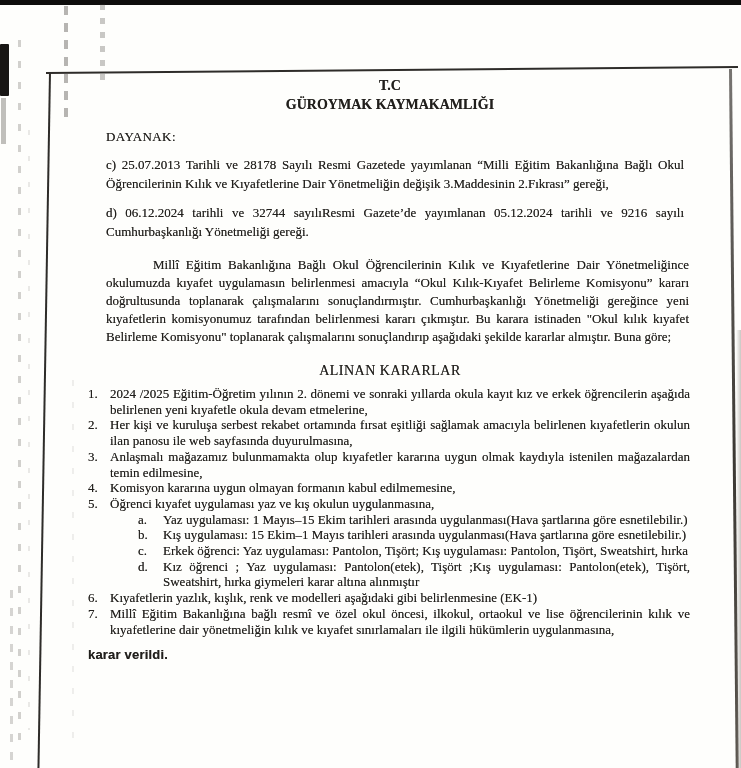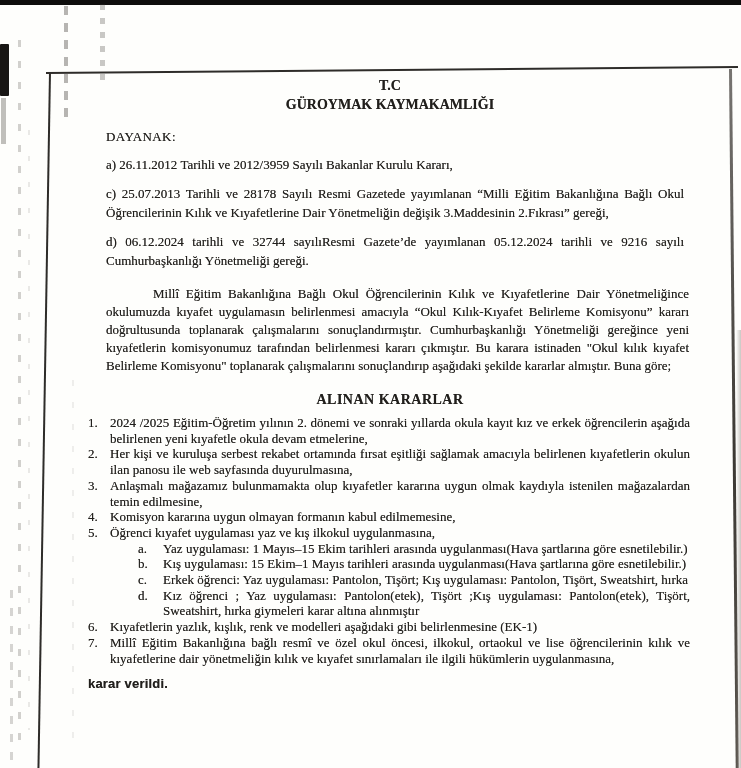--- a/index.html
+++ b/index.html
@@ -40,21 +40,21 @@
               background:linear-gradient(to left,#9d9992,rgba(157,153,146,0));}
   
   .content{position:absolute;left:88px;top:74px;width:604px;}
   .ink{text-shadow:0 0 .35px rgba(20,18,15,.6);}
   .doc-header{text-align:center;font-weight:bold;line-height:18.5px;font-size:14px;padding-top:3px;}
   .doc-header .h-sub{font-size:13.5px;}
   .dayanak-label{margin:15px 0 0 18px;font-size:13px;letter-spacing:.4px;}
   .ref{margin:10px 0 0 18px;width:578px;font-size:13px;line-height:19px;text-align:justify;}
   .intro{margin:15px 0 0 18px;width:583px;font-size:13px;line-height:18px;
          text-align:justify;text-indent:47px;}
-  .decisions-title{margin-top:17px;text-align:center;font-weight:bold;font-size:14px;letter-spacing:.5px;}
+  .decisions-title{margin-top:17px;text-align:center;font-weight:normal;font-size:14px;letter-spacing:.5px;}
   .dec-list{margin-top:7px;font-size:13px;line-height:15.7px;}
   .dec-row{display:flex;}
   .dec-num{flex:0 0 22px;}
   .dec-txt{flex:1;text-align:justify;padding-right:2px;}
   .sub-row{display:flex;margin-left:50px;}
   .sub-letter{flex:0 0 25px;}
   .sub-txt{flex:1;text-align:justify;padding-right:2px;}
   .closing{margin-top:10px;font-weight:bold;font-size:13px;letter-spacing:.2px;
            font-family:"Liberation Sans","DejaVu Sans",sans-serif;}
 </style>
@@ -80,21 +80,20 @@
 
   <div class="content ink">
 
     <div class="doc-header">
       <div>T.C</div>
       <div>GÜROYMAK KAYMAKAMLIĞI</div>
     </div>
 
     <div class="dayanak-label">DAYANAK:</div>
 
-    <p class="ref">a) 26.11.2012 Tarihli ve 2012/3959 Sayılı Bakanlar Kurulu Kararı,</p>
     <p class="ref">c) 25.07.2013 Tarihli ve 28178 Sayılı Resmi Gazetede yayımlanan “Milli Eğitim Bakanlığına Bağlı Okul Öğrencilerinin Kılık ve Kıyafetlerine Dair Yönetmeliğin değişik 3.Maddesinin 2.Fıkrası” gereği,</p>
     <p class="ref">d) 06.12.2024 tarihli ve 32744 sayılıResmi Gazete’de yayımlanan 05.12.2024 tarihli ve 9216 sayılı Cumhurbaşkanlığı Yönetmeliği gereği.</p>
 
     <p class="intro">Millî Eğitim Bakanlığına Bağlı Okul Öğrencilerinin Kılık ve Kıyafetlerine Dair Yönetmeliğince okulumuzda kıyafet uygulamasın belirlenmesi amacıyla “Okul Kılık-Kıyafet Belirleme Komisyonu” kararı doğrultusunda toplanarak çalışmalarını sonuçlandırmıştır. Cumhurbaşkanlığı Yönetmeliği gereğince yeni kıyafetlerin komisyonumuz tarafından belirlenmesi kararı çıkmıştır. Bu karara istinaden "Okul kılık kıyafet Belirleme Komisyonu" toplanarak çalışmalarını sonuçlandırıp aşağıdaki şekilde kararlar almıştır. Buna göre;</p>
 
     <div class="decisions-title">ALINAN KARARLAR</div>
 
     <div class="dec-list">
 
       <div class="dec-row">
@@ -108,21 +107,21 @@
       <div class="dec-row">
         <span class="dec-num">3.</span>
         <span class="dec-txt">Anlaşmalı mağazamız bulunmamakta olup kıyafetler kararına uygun olmak kaydıyla istenilen mağazalardan temin edilmesine,</span>
       </div>
       <div class="dec-row">
         <span class="dec-num">4.</span>
         <span class="dec-txt">Komisyon kararına uygun olmayan formanın kabul edilmemesine,</span>
       </div>
       <div class="dec-row">
         <span class="dec-num">5.</span>
-        <span class="dec-txt">Öğrenci kıyafet uygulaması yaz ve kış ilkokul uygulanmasına,</span>
+        <span class="dec-txt">Öğrenci kıyafet uygulaması yaz ve kış okulun uygulanmasına,</span>
       </div>
 
       <div class="sub-row">
         <span class="sub-letter">a.</span>
         <span class="sub-txt">Yaz uygulaması: 1 Mayıs–15 Ekim tarihleri arasında uygulanması(Hava şartlarına göre esnetilebilir.)</span>
       </div>
       <div class="sub-row">
         <span class="sub-letter">b.</span>
         <span class="sub-txt">Kış uygulaması:  15 Ekim–1 Mayıs tarihleri arasında uygulanması(Hava şartlarına göre esnetilebilir.)</span>
       </div>

